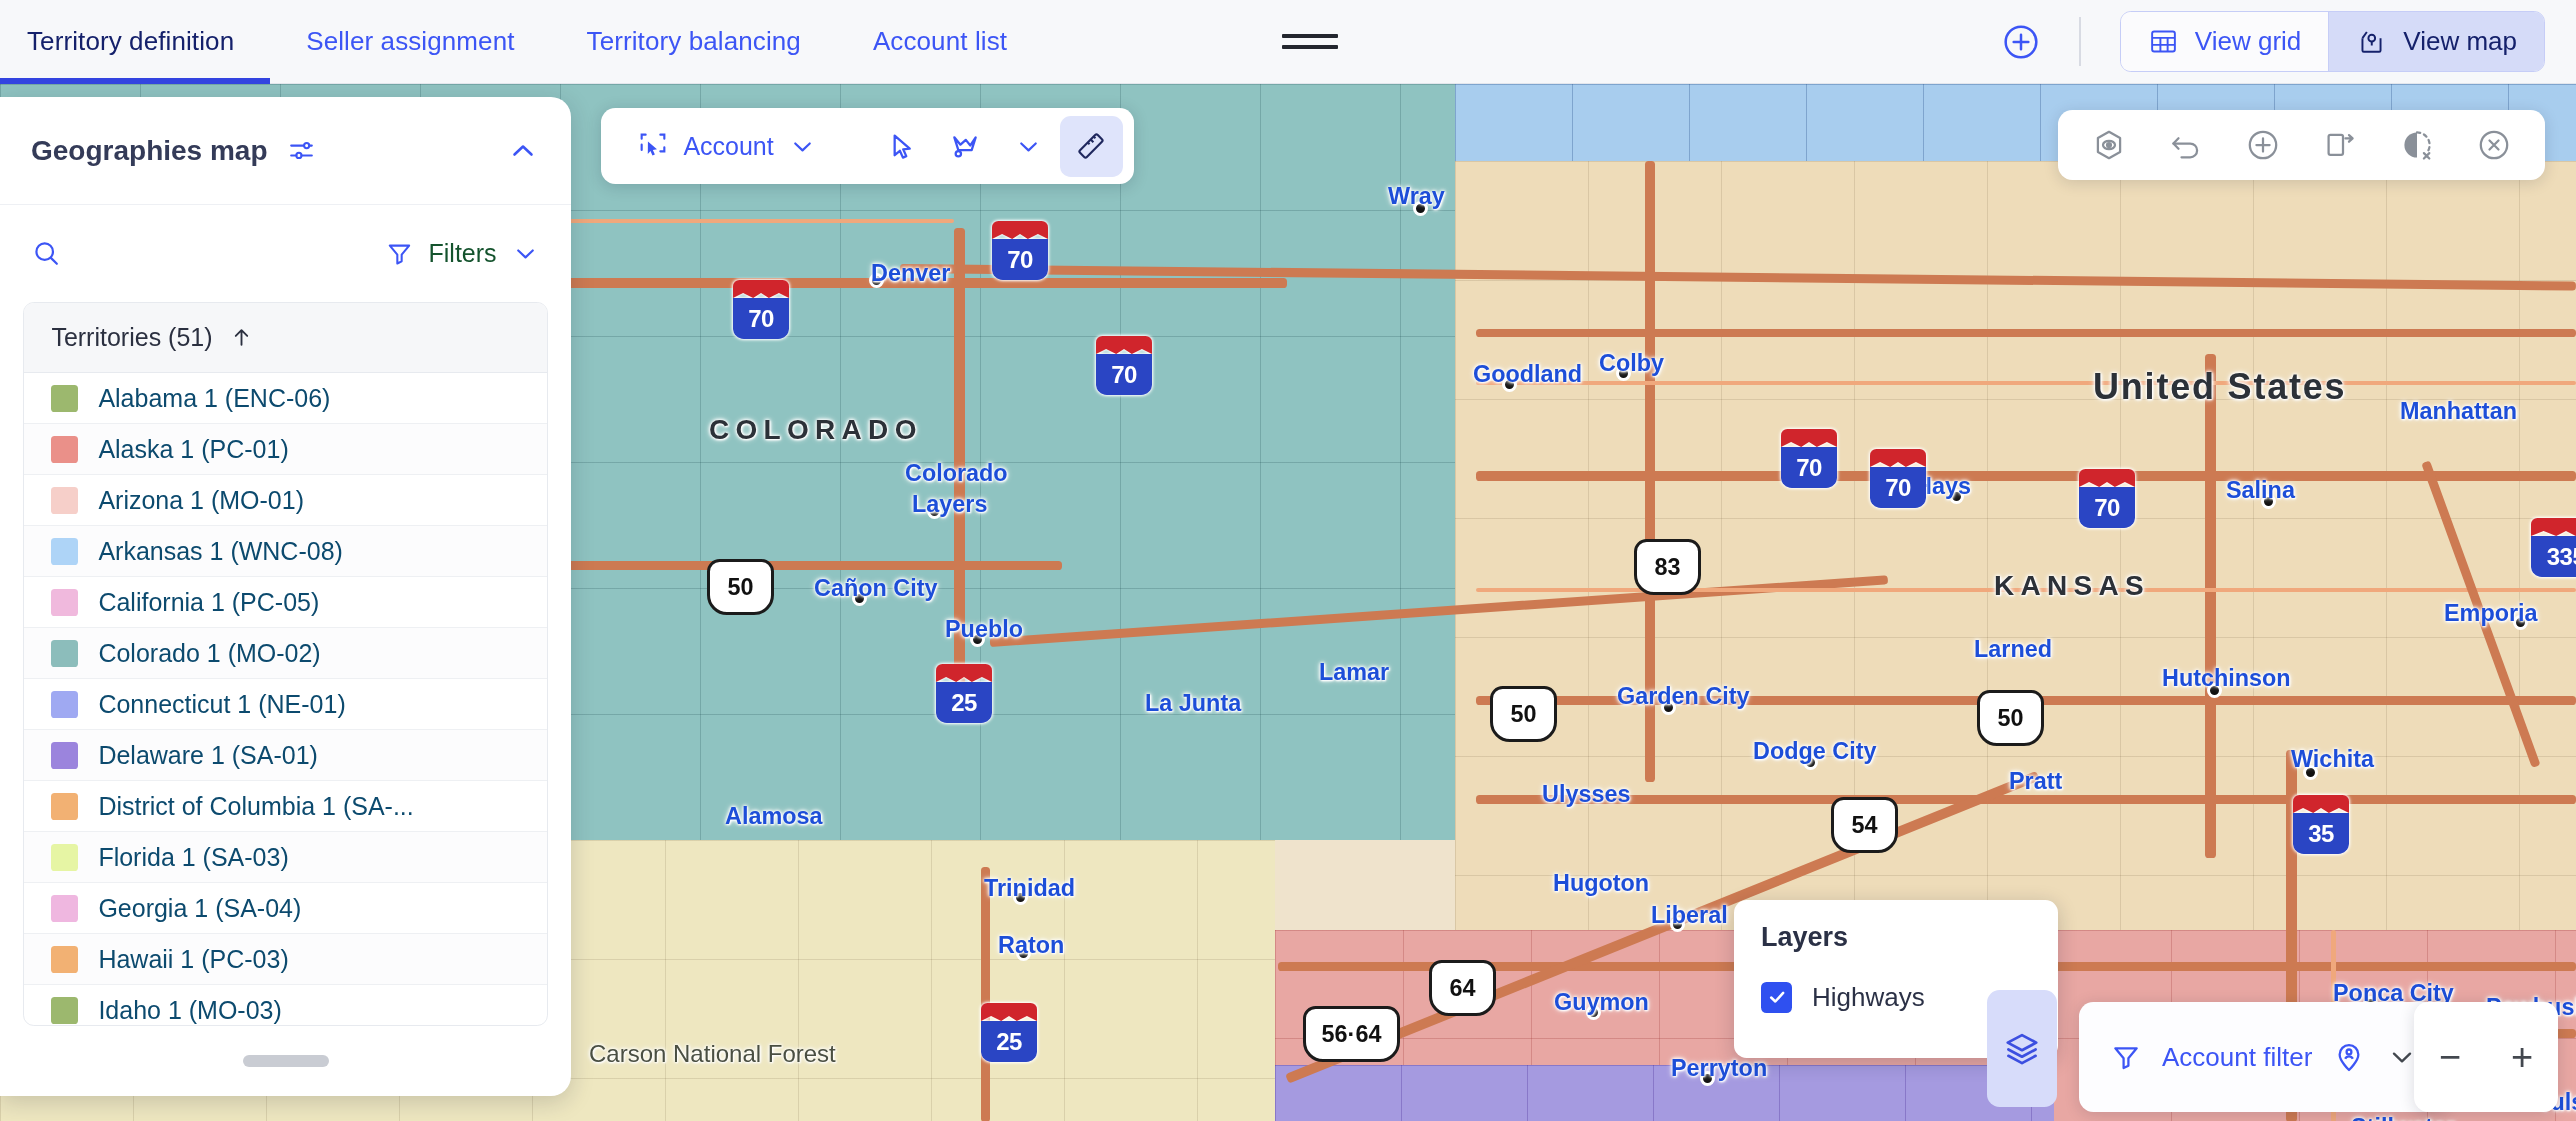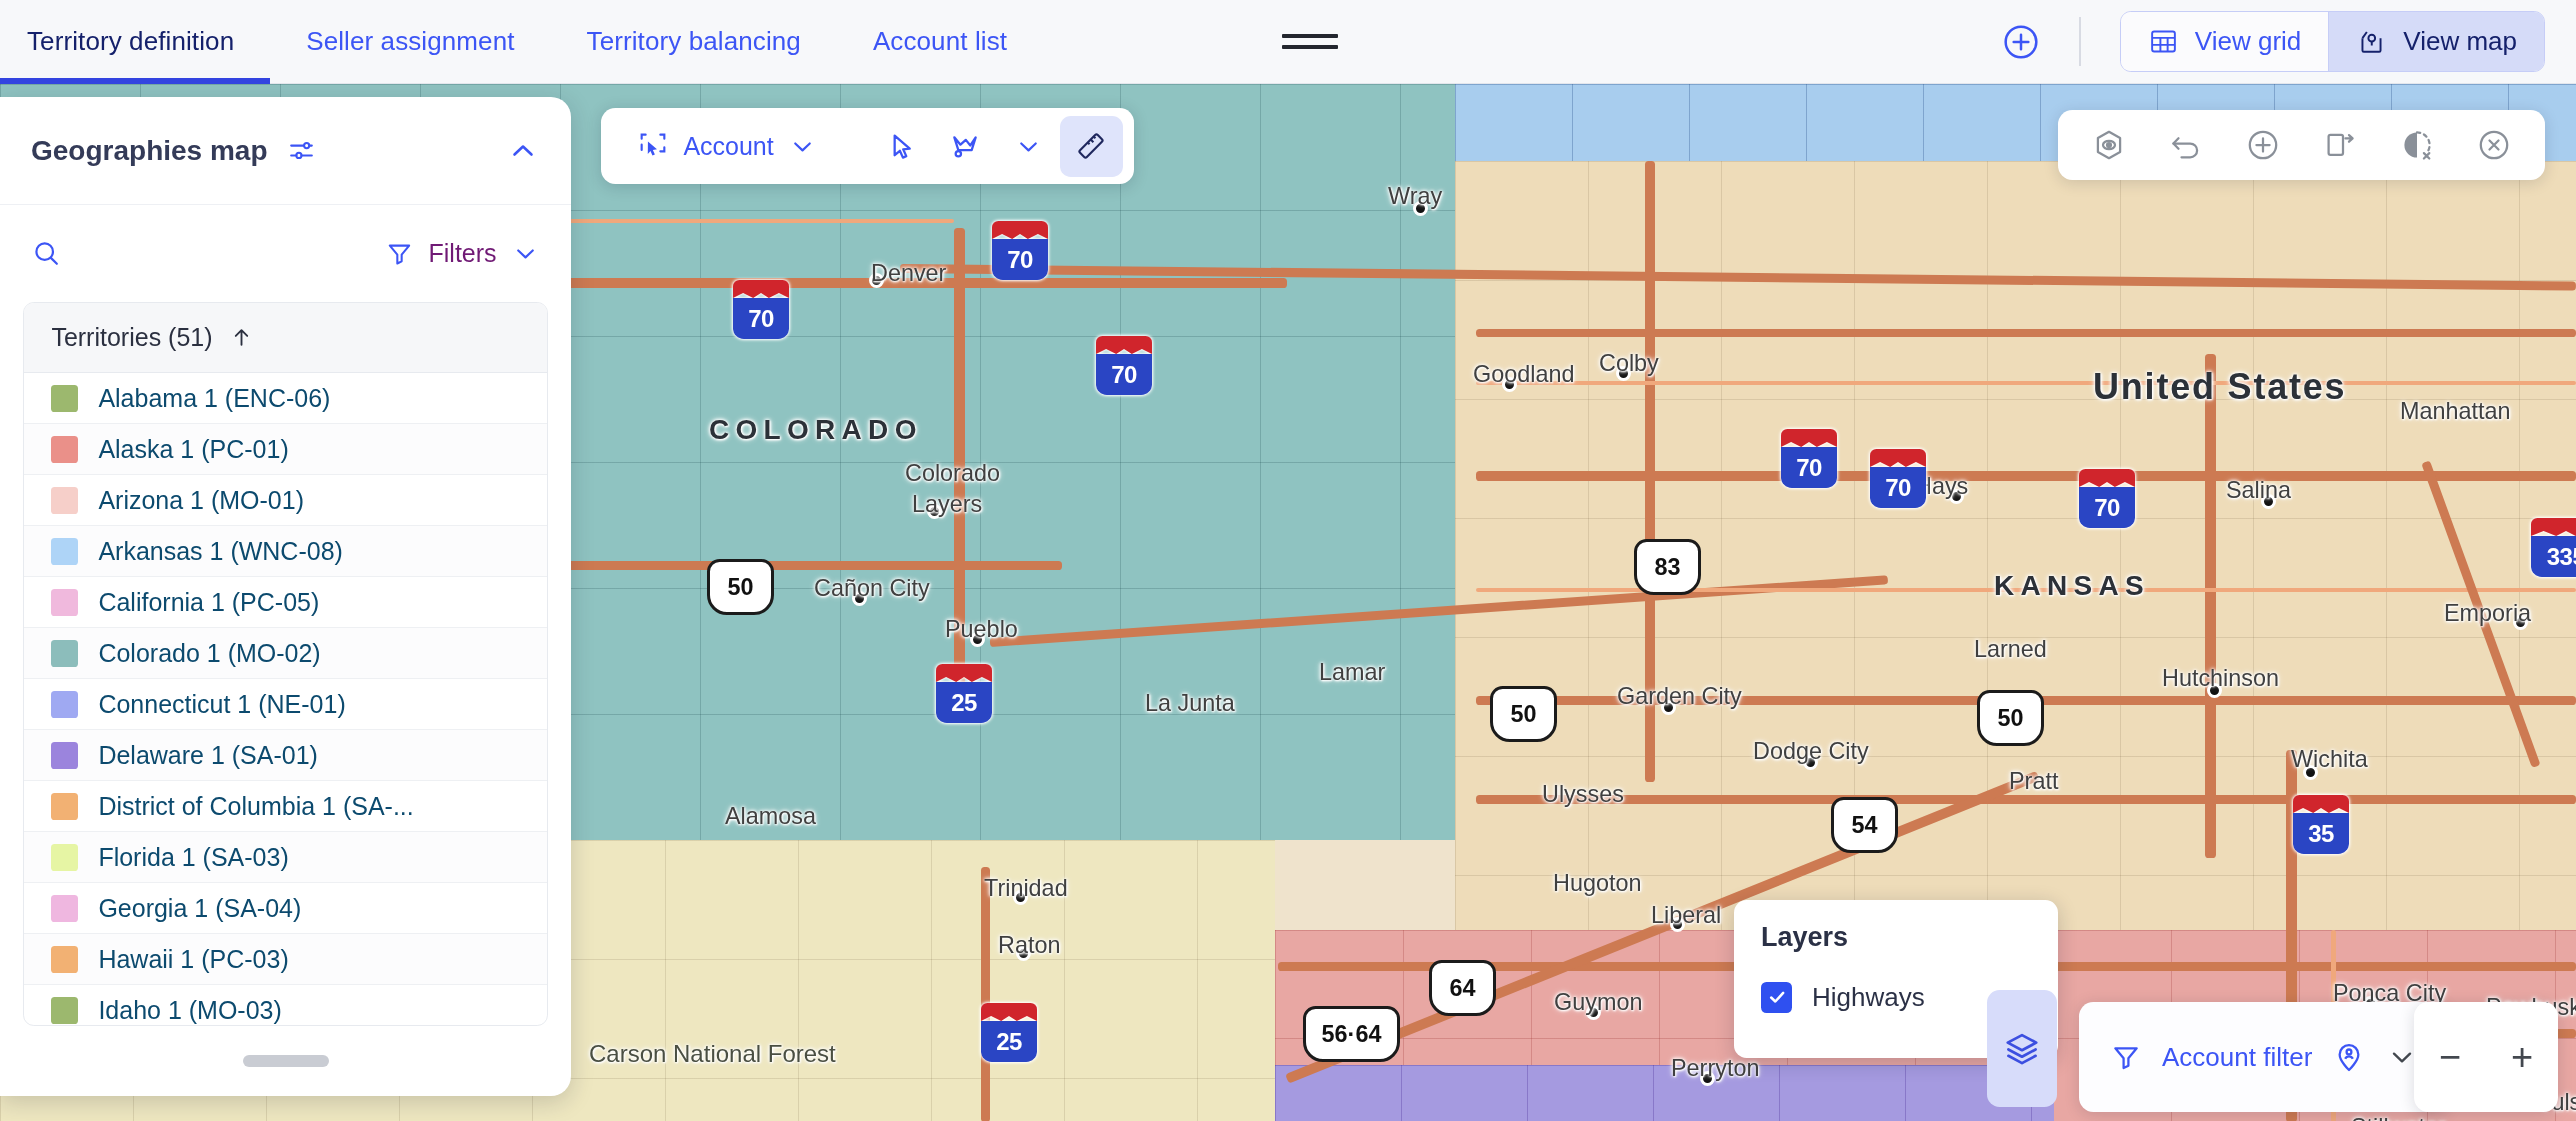--- a/index.html
+++ b/index.html
@@ -106,21 +106,21 @@
   .road { position: absolute; background: #d98a63; border-radius: 3.6px; }
   .road.major { background: #cd7a52; }
   .road.minor { background: #f0a87c; height: 3.6px; }
 
   
   .mlabel {
     position: absolute; color: #3c4148; font-size: 22.5px;
     text-shadow: 0 0 3.6px #fff, 0 0 3.6px #fff, 0 0 6.3px #fff, 0.9px 0.9px 1.8px #fff;
     white-space: nowrap; pointer-events: none;
   }
-  .mlabel.city { font-size: 23.4px; color: #404040; }
+  .mlabel.city { font-size: 23.4px; color: #1d4ed8; font-weight: bold; }
   .mlabel.state {
     font-size: 28px; letter-spacing: 6.3px; font-weight: 700; color: #2c3138;
   }
   .mlabel.country {
     font-size: 36px; letter-spacing: 1.8px; font-weight: 700; color: #2c3138;
   }
   .mlabel.forest { font-size: 24px; color: #4a4f42; }
   .city-dot {
     position: absolute; width: 15.3px; height: 15.3px; border-radius: 50%;
     background: #111; border: 3.6px solid #fff; pointer-events: none;
@@ -165,21 +165,21 @@
   .panel-search-row {
     height: 97px; display: flex; align-items: center; padding: 0 31px; gap: 12.6px;
   }
   .search-input-wrap { flex: 1; display: flex; align-items: center; gap: 12.6px; }
   .search-input {
     border: none; outline: none; background: transparent;
     font-size: 25px; color: #2b3040; width: 100%; font-family: "Liberation Sans", sans-serif;
   }
   .filters-btn {
     display: flex; align-items: flex-start; gap: 14.4px;
-    color: #701a75; font-size: 25px; cursor: pointer; white-space: nowrap;
+    color: #14532d; font-size: 25px; cursor: pointer; white-space: nowrap;
   }
   .list-box {
     margin: 0 23.4px 0 23.4px; border: 1.8px solid #e7eaef; border-radius: 10.8px;
     flex: 1; display: flex; flex-direction: column; overflow: hidden;
   }
   .list-head {
     height: 70px; background: #f6f7f9; display: flex; align-items: center;
     padding: 0 27px; gap: 16px; border-bottom: 1.8px solid #e7eaef;
     font-size: 25px; color: #2b3040; cursor: pointer;
   }

